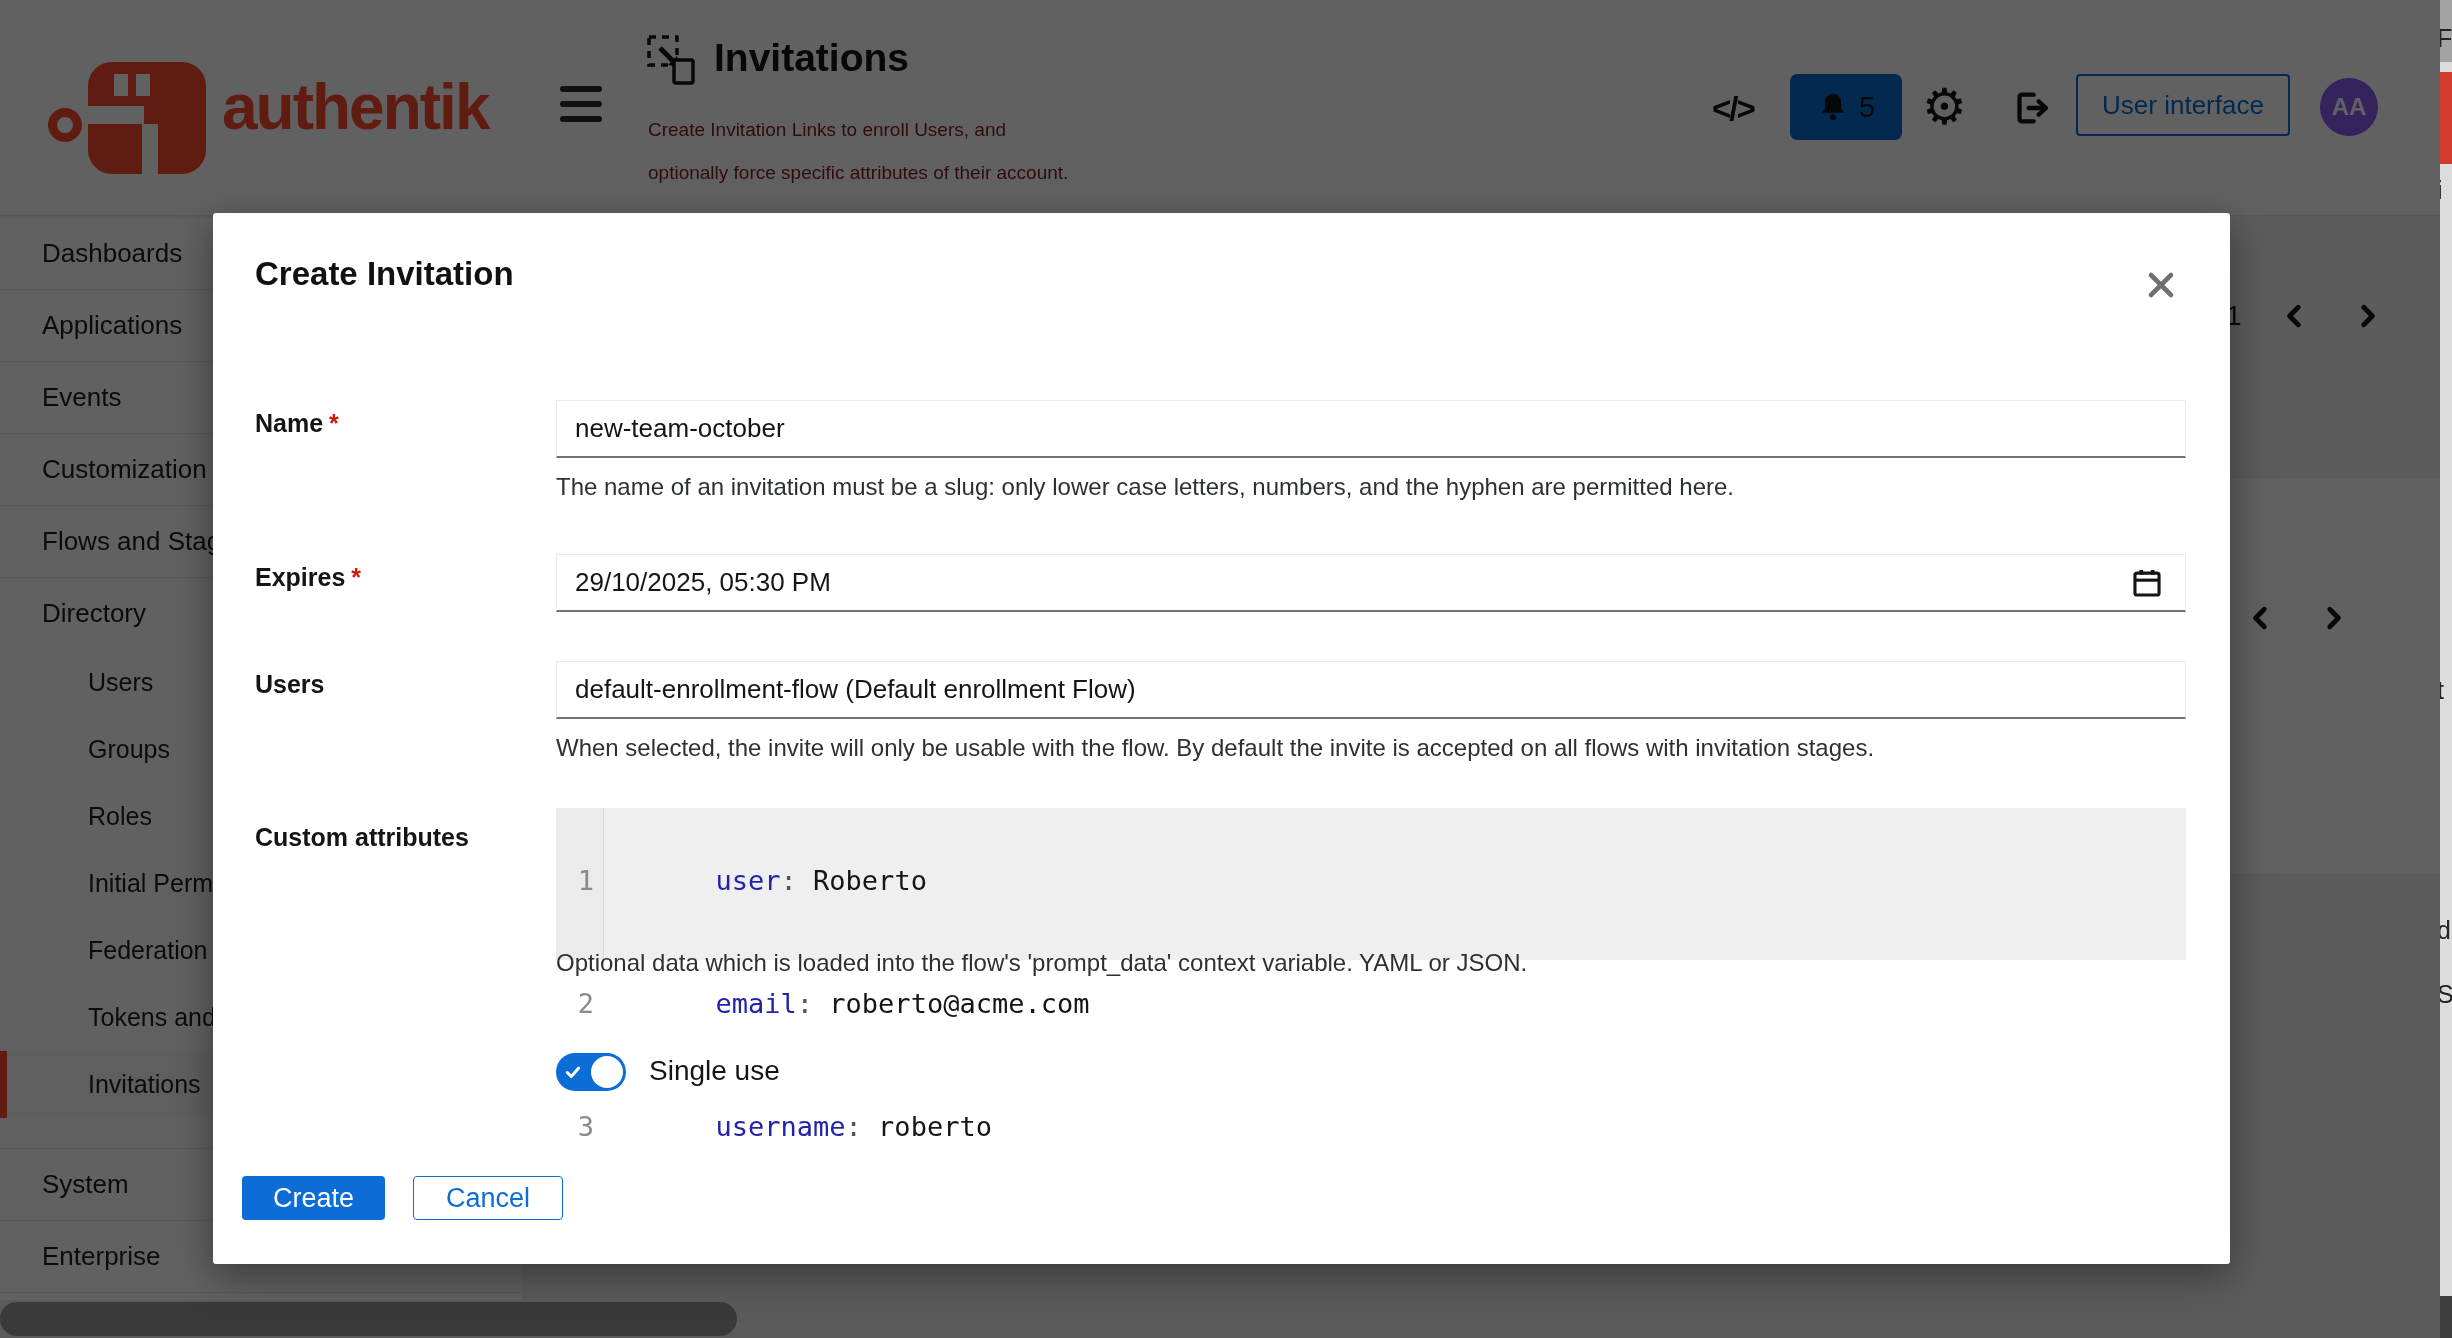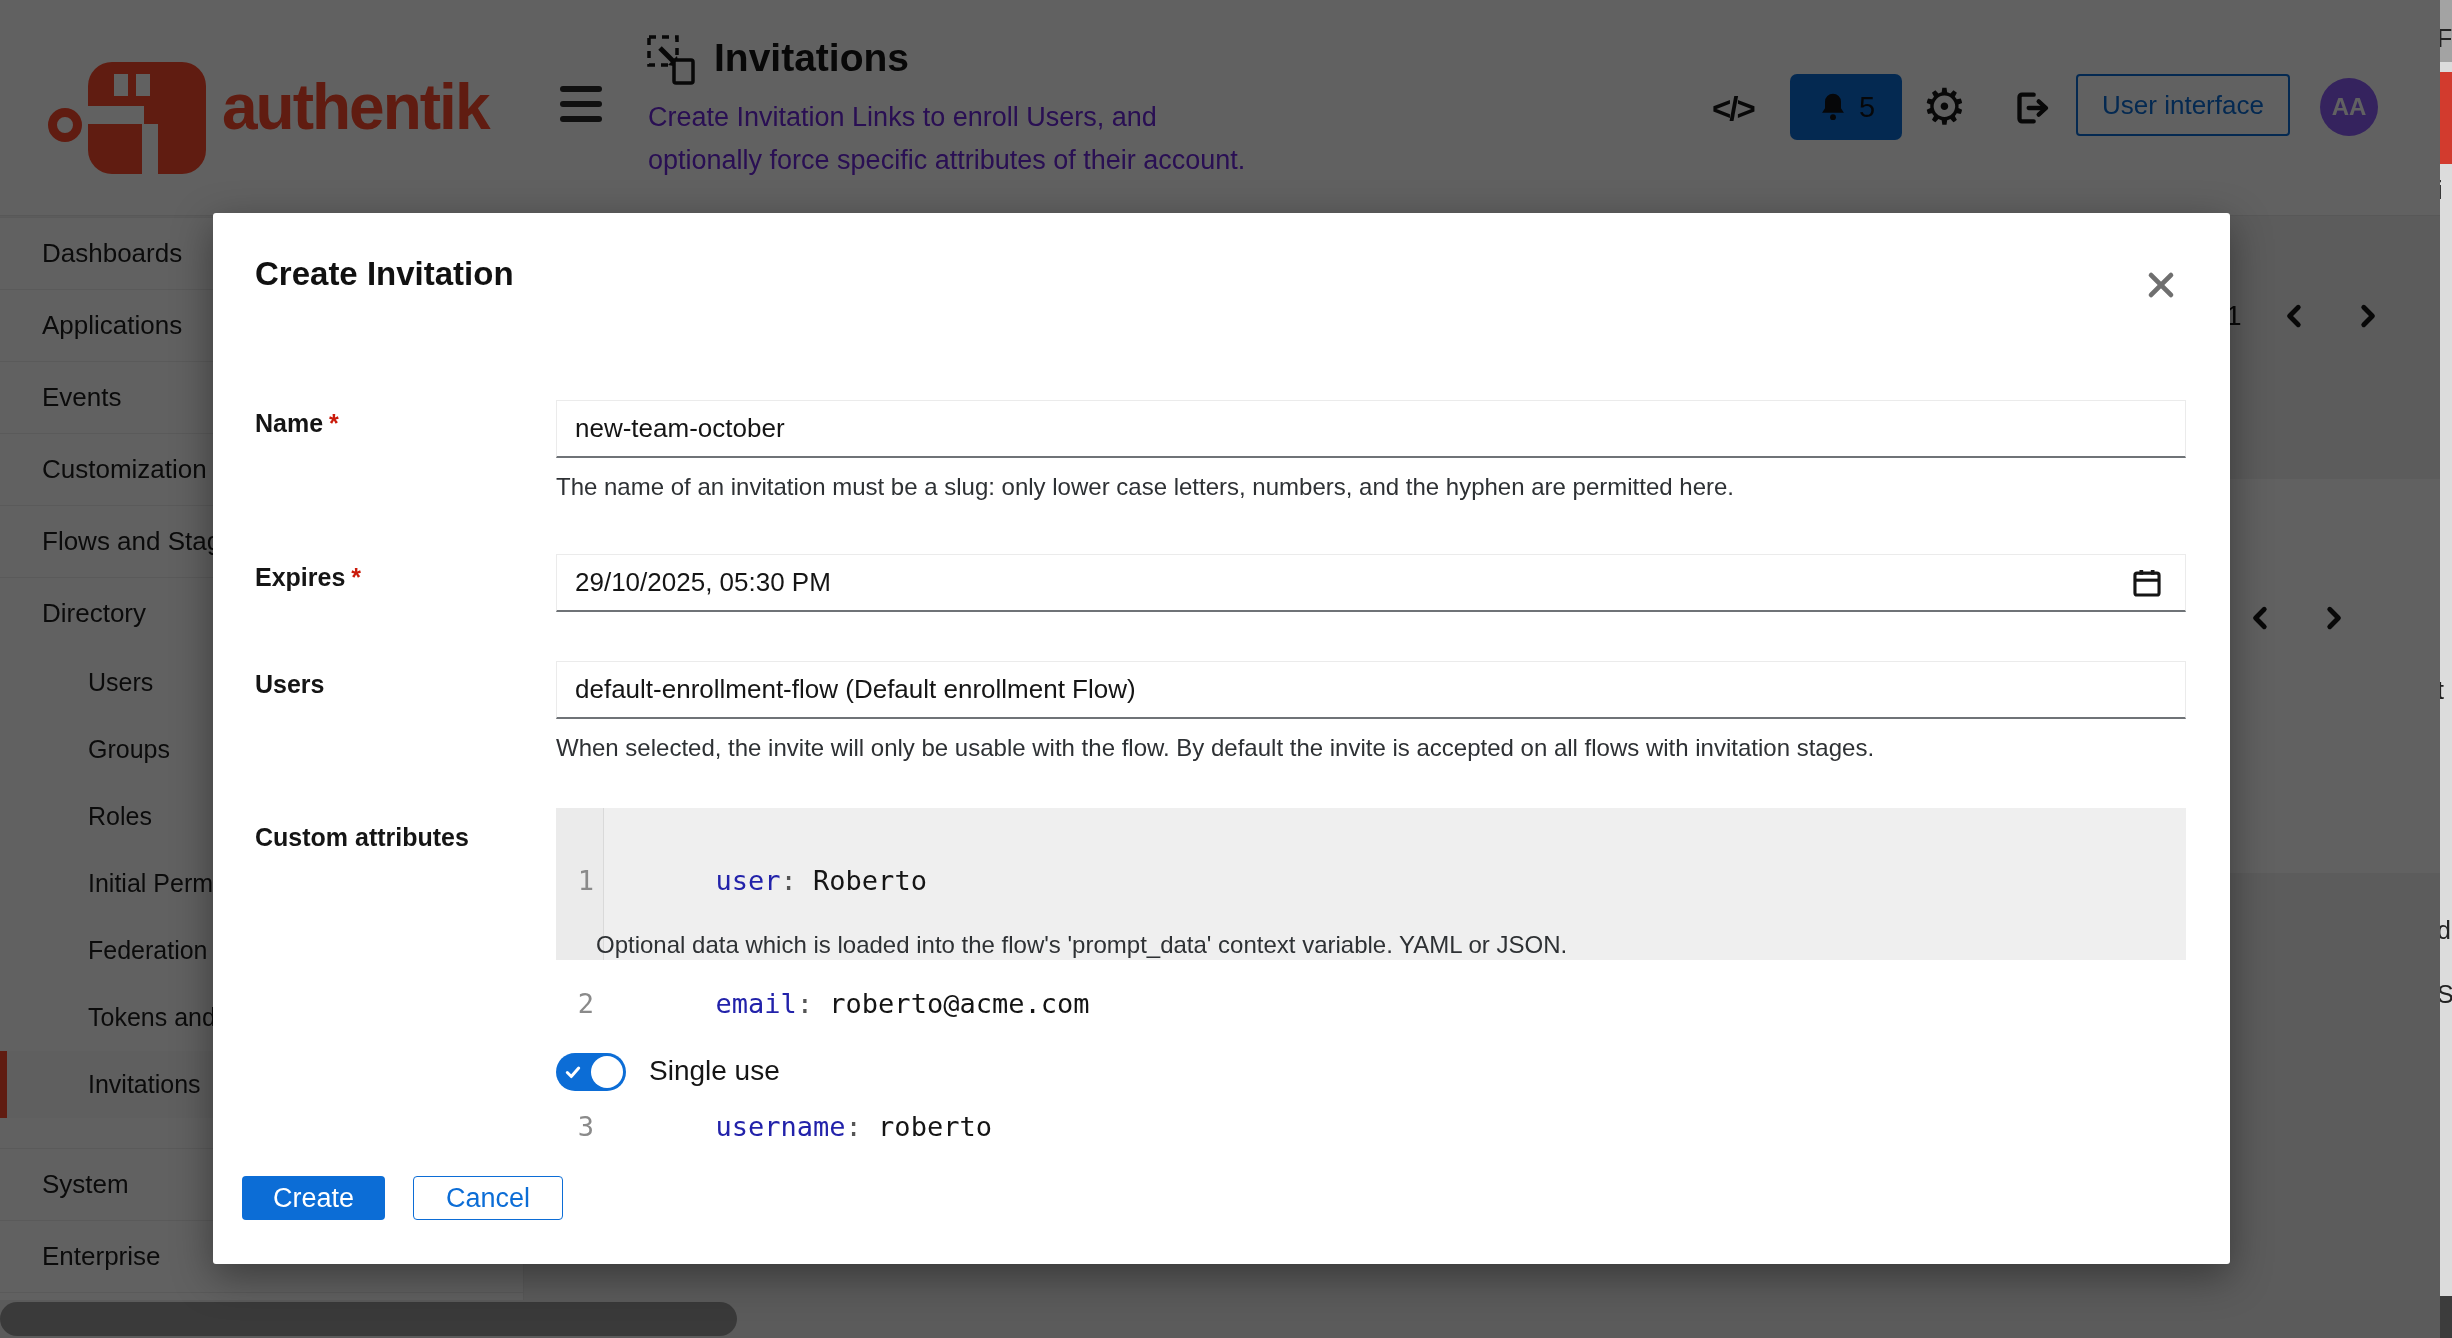--- a/index.html
+++ b/index.html
@@ -25,21 +25,21 @@
   .logo-head .tooth2{ position:absolute; left:48px; top:12px; width:14px; height:22px; background:#ffffff; }
   .logo-head .bridge{ position:absolute; left:54px; top:62px; width:16px; height:50px; background:#ffffff; }
   .logo-text { position:absolute; left:182px; top:18px; font-size:64px; font-weight:700;
                letter-spacing:-2px; color:#fd4b2d; }
 
   .hamburger { position:absolute; left:560px; top:86px; width:44px; height:44px; cursor:pointer; }
   .hamburger span { display:block; width:42px; height:6px; background:#2b2b2b; border-radius:3px; margin-bottom:9px; }
 
   .page-icon { position:absolute; left:646px; top:34px; width:52px; height:52px; }
   .page-title { position:absolute; left:714px; top:36px; font-size:39px; font-weight:600; }
-  .page-desc { position:absolute; left:648px; top:96px; font-size:27px; line-height:43px; color:#6d28d9; }
+  .page-desc { position:absolute; left:648px; top:108px; font-size:19px; line-height:43px; color:#7f1d1d; }
 
   .code-icon { position:absolute; left:1712px; top:90px; font-size:33px; font-weight:700; letter-spacing:-2px; }
   .notif-btn { position:absolute; left:1790px; top:74px; width:112px; height:66px;
                background:#0c6dd6; border-radius:7px; display:flex; align-items:center;
                justify-content:center; gap:10px; cursor:pointer; }
   .notif-count { font-size:29px; color:#10131a; }
   .gear-btn { position:absolute; left:1922px; top:78px; font-size:50px; line-height:58px; color:#151515; cursor:pointer; }
   .signout-btn { position:absolute; left:2012px; top:88px; cursor:pointer; }
   .ui-btn { position:absolute; left:2076px; top:74px; width:214px; height:62px; background:#ffffff;
             border:2px solid #0c6dd6; border-radius:4px; color:#0c6dd6; font-size:26px;
@@ -280,21 +280,21 @@
     <div class="code-line">
       <span class="code-num">1</span><span class="code-key">user</span><span class="code-val"> Roberto</span>
     </div>
     <div class="code-line">
       <span class="code-num">2</span><span class="code-key">email</span><span class="code-val"> roberto@acme.com</span>
     </div>
     <div class="code-line">
       <span class="code-num">3</span><span class="code-key">username</span><span class="code-val"> roberto</span>
     </div>
   </div>
-  <div class="f-help" style="top:718px;margin-left:40px;">Optional data which is loaded into the flow's 'prompt_data' context variable. YAML or JSON.</div>
+  <div class="f-help" style="top:736px;">Optional data which is loaded into the flow's 'prompt_data' context variable. YAML or JSON.</div>
 
   <div class="switch">
     <span class="switch-check">
       <svg width="16" height="16" viewBox="0 0 14 14" fill="none" stroke="#ffffff" stroke-width="2.6" stroke-linecap="round" stroke-linejoin="round">
           <polyline points="2 7.5 5.5 11 12 3.5"></polyline>
         </svg>
     </span>
     <span class="switch-knob"></span>
   </div>
   <div class="switch-label">Single use</div>

